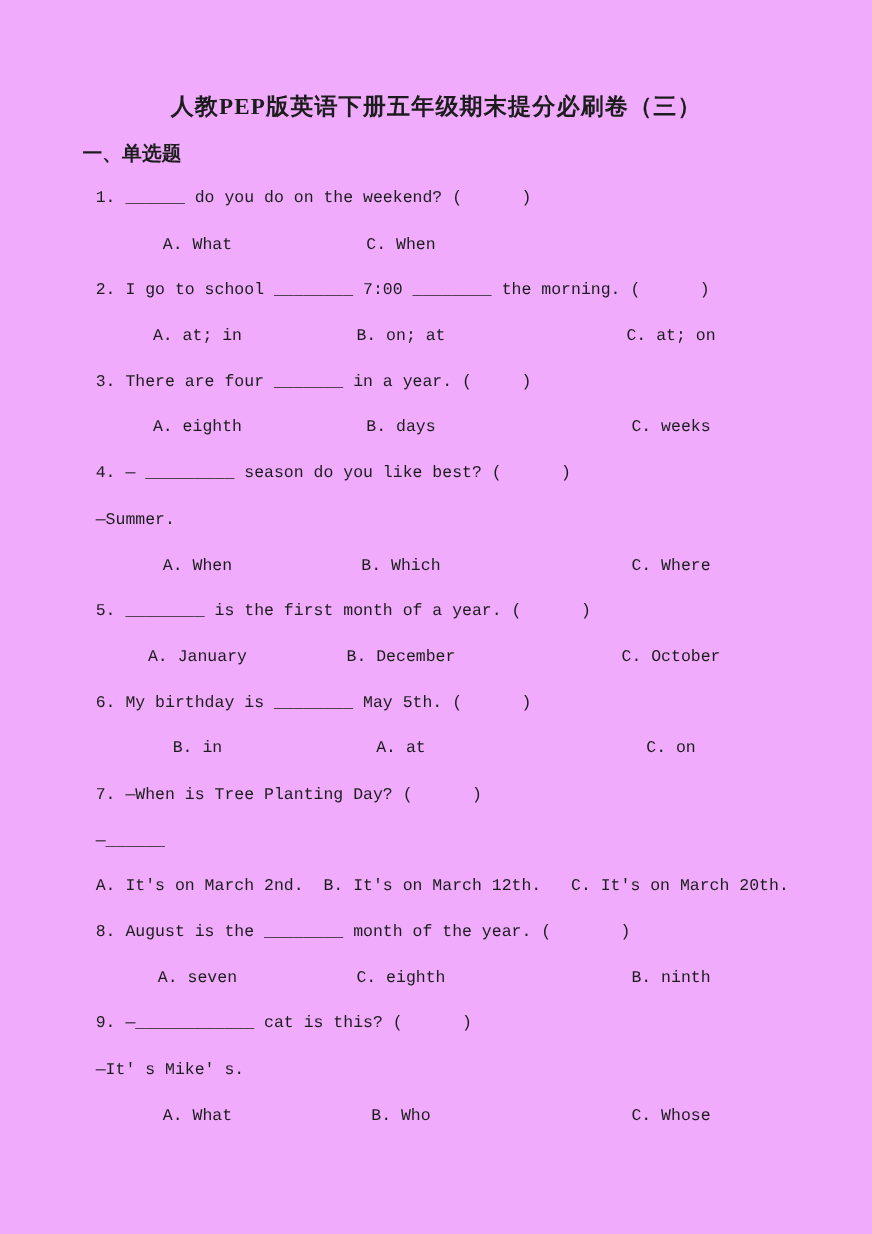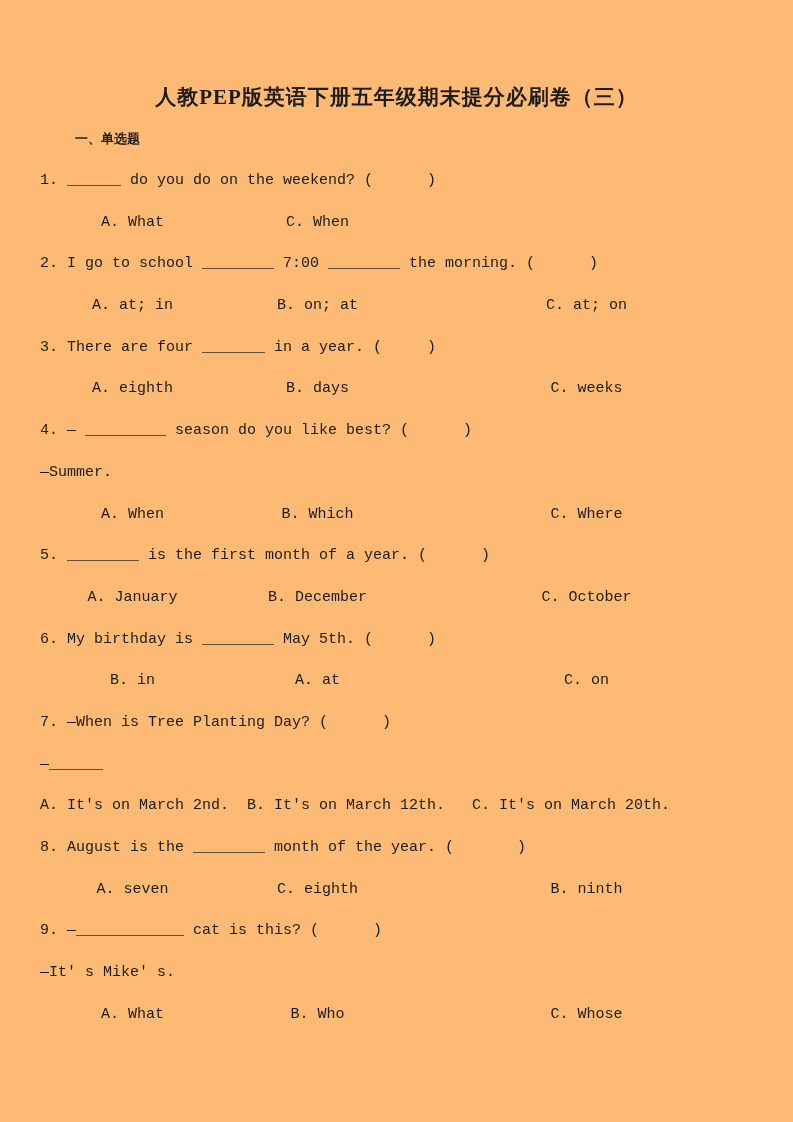--- a/index.html
+++ b/index.html
@@ -4,21 +4,21 @@
 <style>
   html, body {
     margin: 0;
     padding: 0;
     background: #ffffff;
   }
   .page {
     position: relative;
     width: 793px;
     height: 1122px;
-    background: #fdba74;
+    background: #f0abfc;
     box-sizing: border-box;
     padding-top: 84px;
     color: #1c1c1c;
     overflow: hidden;
   }
   .doc-title {
     height: 26px;
     line-height: 26px;
     text-align: center;
     font-family: "Liberation Serif", "DejaVu Serif", serif;
@@ -26,27 +26,27 @@
     font-weight: bold;
     letter-spacing: 1px;
     white-space: pre;
   }
   .section-heading {
     margin-top: 18px;
     margin-left: 75px;
     height: 22px;
     line-height: 22px;
     font-family: "Liberation Serif", "DejaVu Serif", serif;
-    font-size: 13px;
+    font-size: 18px;
     font-weight: bold;
     white-space: pre;
   }
   .body-lines {
     margin-top: 10px;
-    margin-left: 40px;
+    margin-left: 87px;
     margin-right: 30px;
     font-family: "Liberation Mono", "DejaVu Sans Mono", monospace;
     font-size: 15px;
   }
   .line {
     height: 41.7px;
     line-height: 41.7px;
     white-space: pre;
     overflow: visible;
   }

